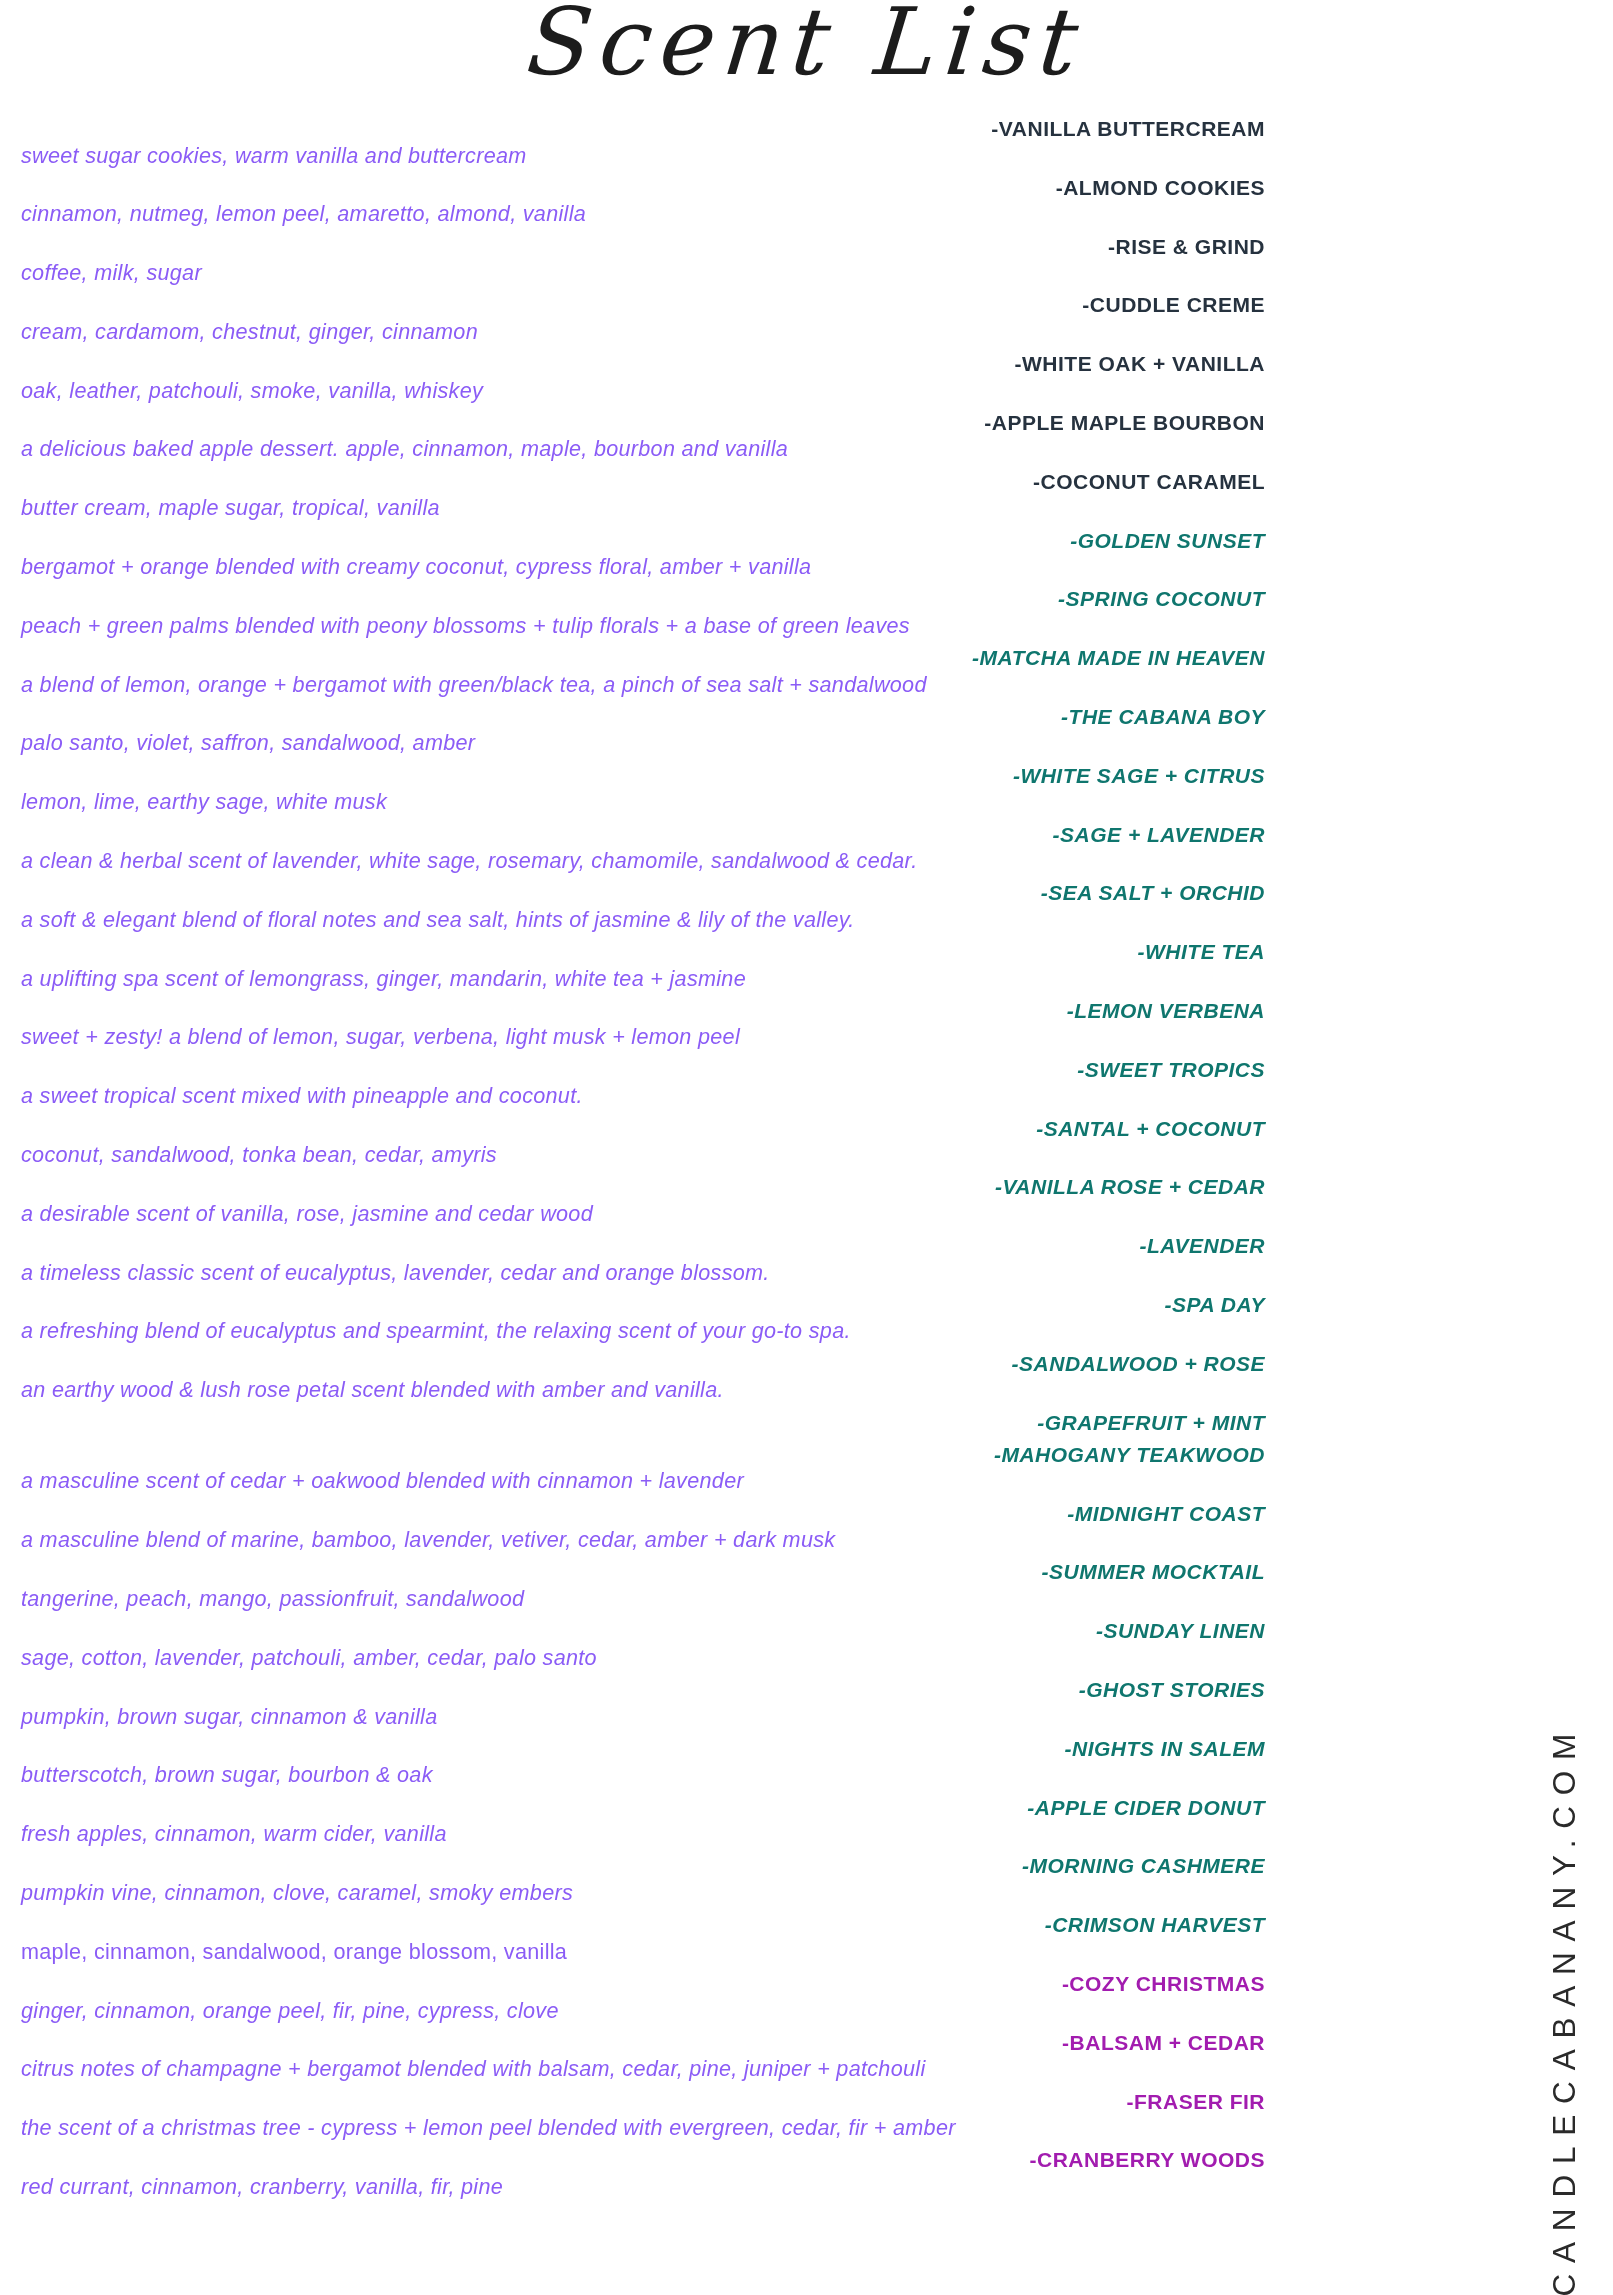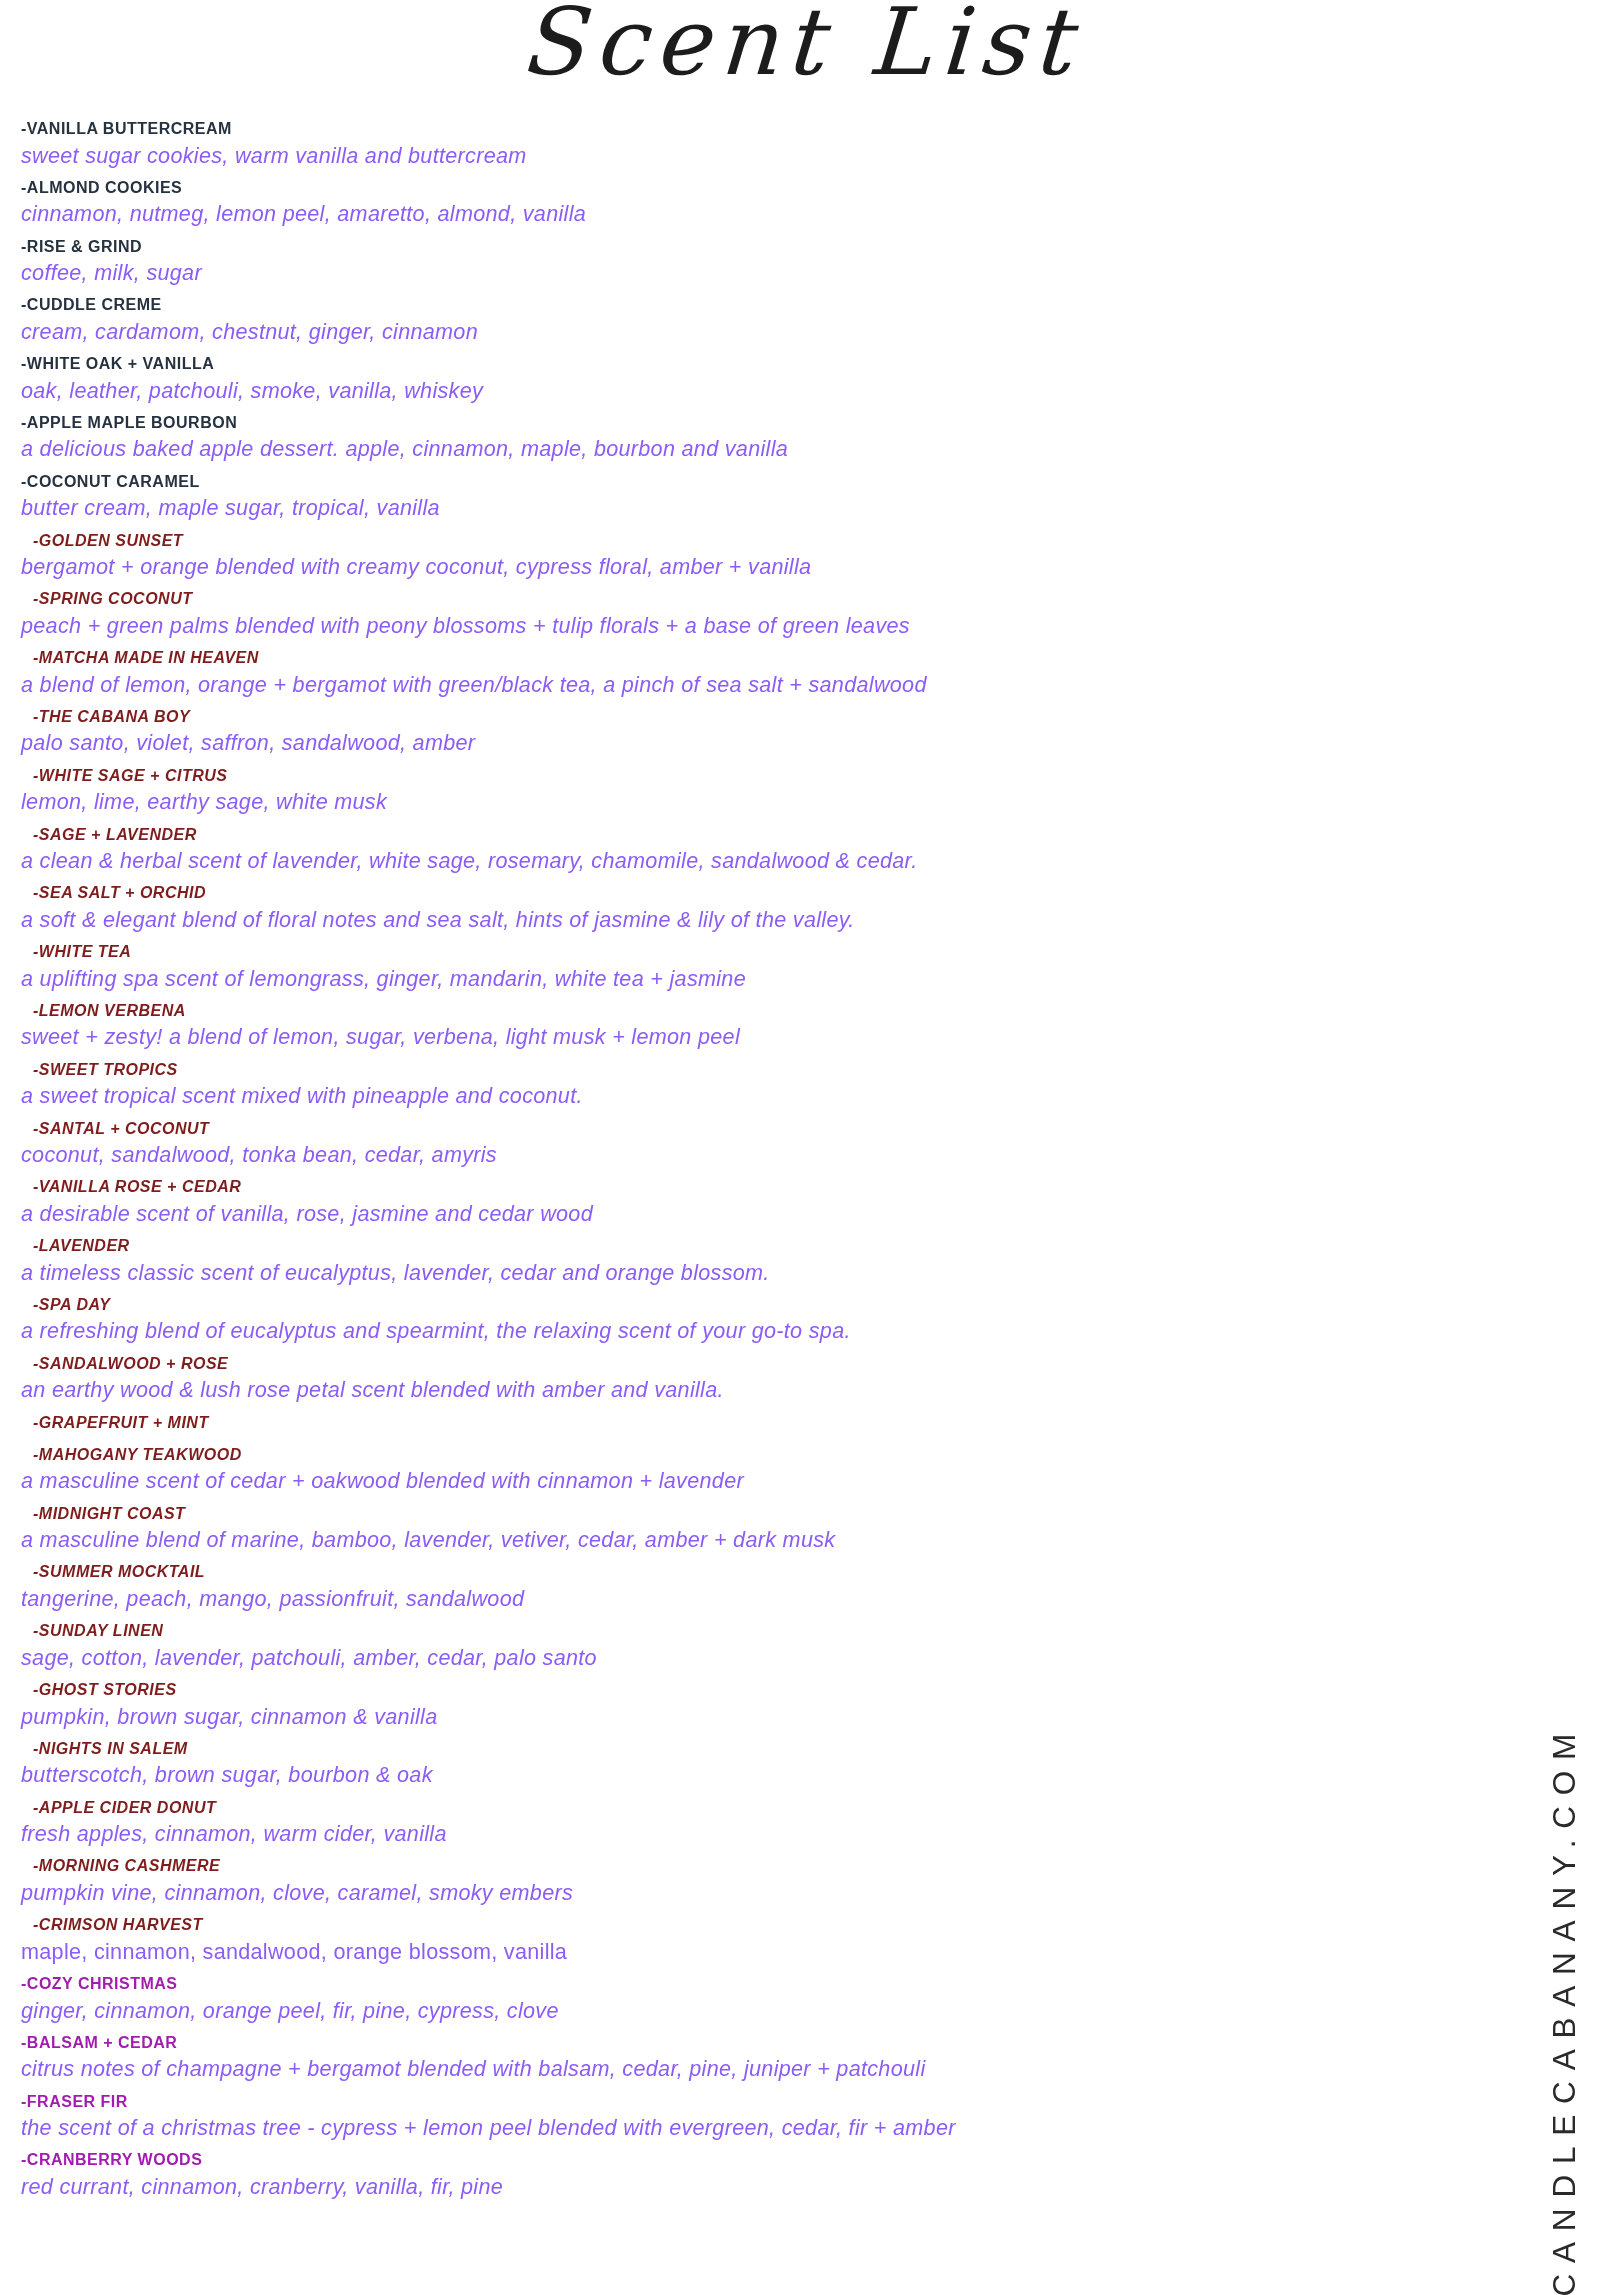--- a/index.html
+++ b/index.html
@@ -26,27 +26,28 @@
     transform: skewX(-6deg);
   }
   .scent-list {
     position: absolute;
     top: 116px;
     left: 21px;
     width: 1244px;
   }
   .entry { margin-bottom: 5.8px; }
   .scent-name {
-    font-size: 16px;
+    font-size: 21px;
     line-height: 26.5px;
     letter-spacing: 0.5px;
     color: #1d2530;
+    text-align: right;
   }
   .name-bold   { font-weight: 700; color: #26323f; }
-  .name-italic { font-weight: 600; font-style: italic; color: #7f1d1d; margin-left: 12px; }
+  .name-italic { font-weight: 600; font-style: italic; color: #0f766e; margin-left: 12px; }
   .name-upright{ font-weight: 600; color: #a21caf; }
   .scent-desc {
     font-size: 21.6px;
     line-height: 26.5px;
     letter-spacing: 0.3px;
     color: #8b5cf6;
   }
   .desc-italic { font-style: italic; }
   .desc-upright{ font-style: normal; }
   .site-vertical {

